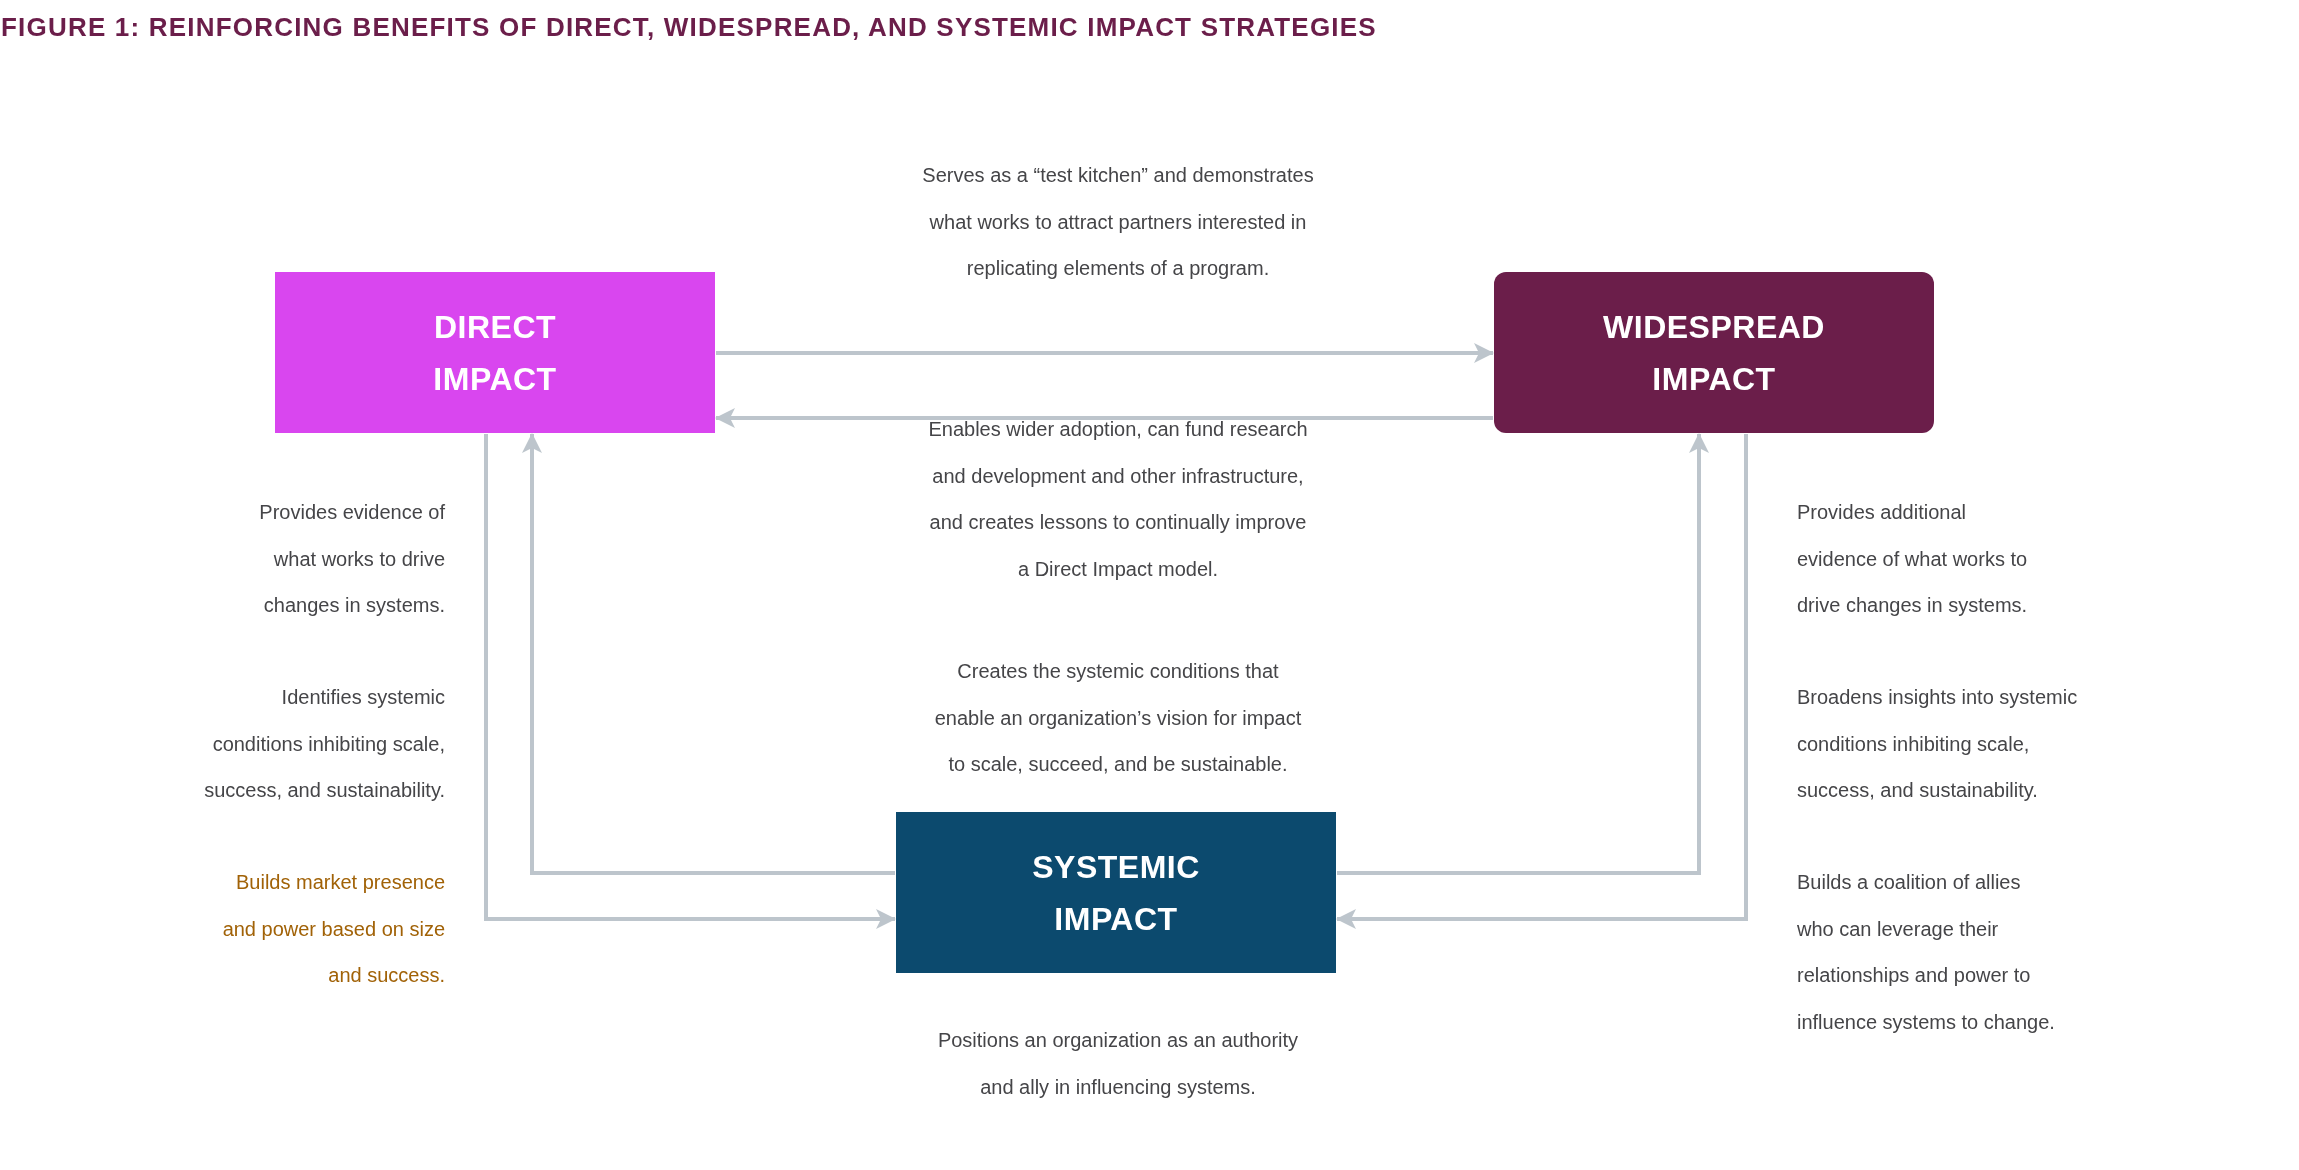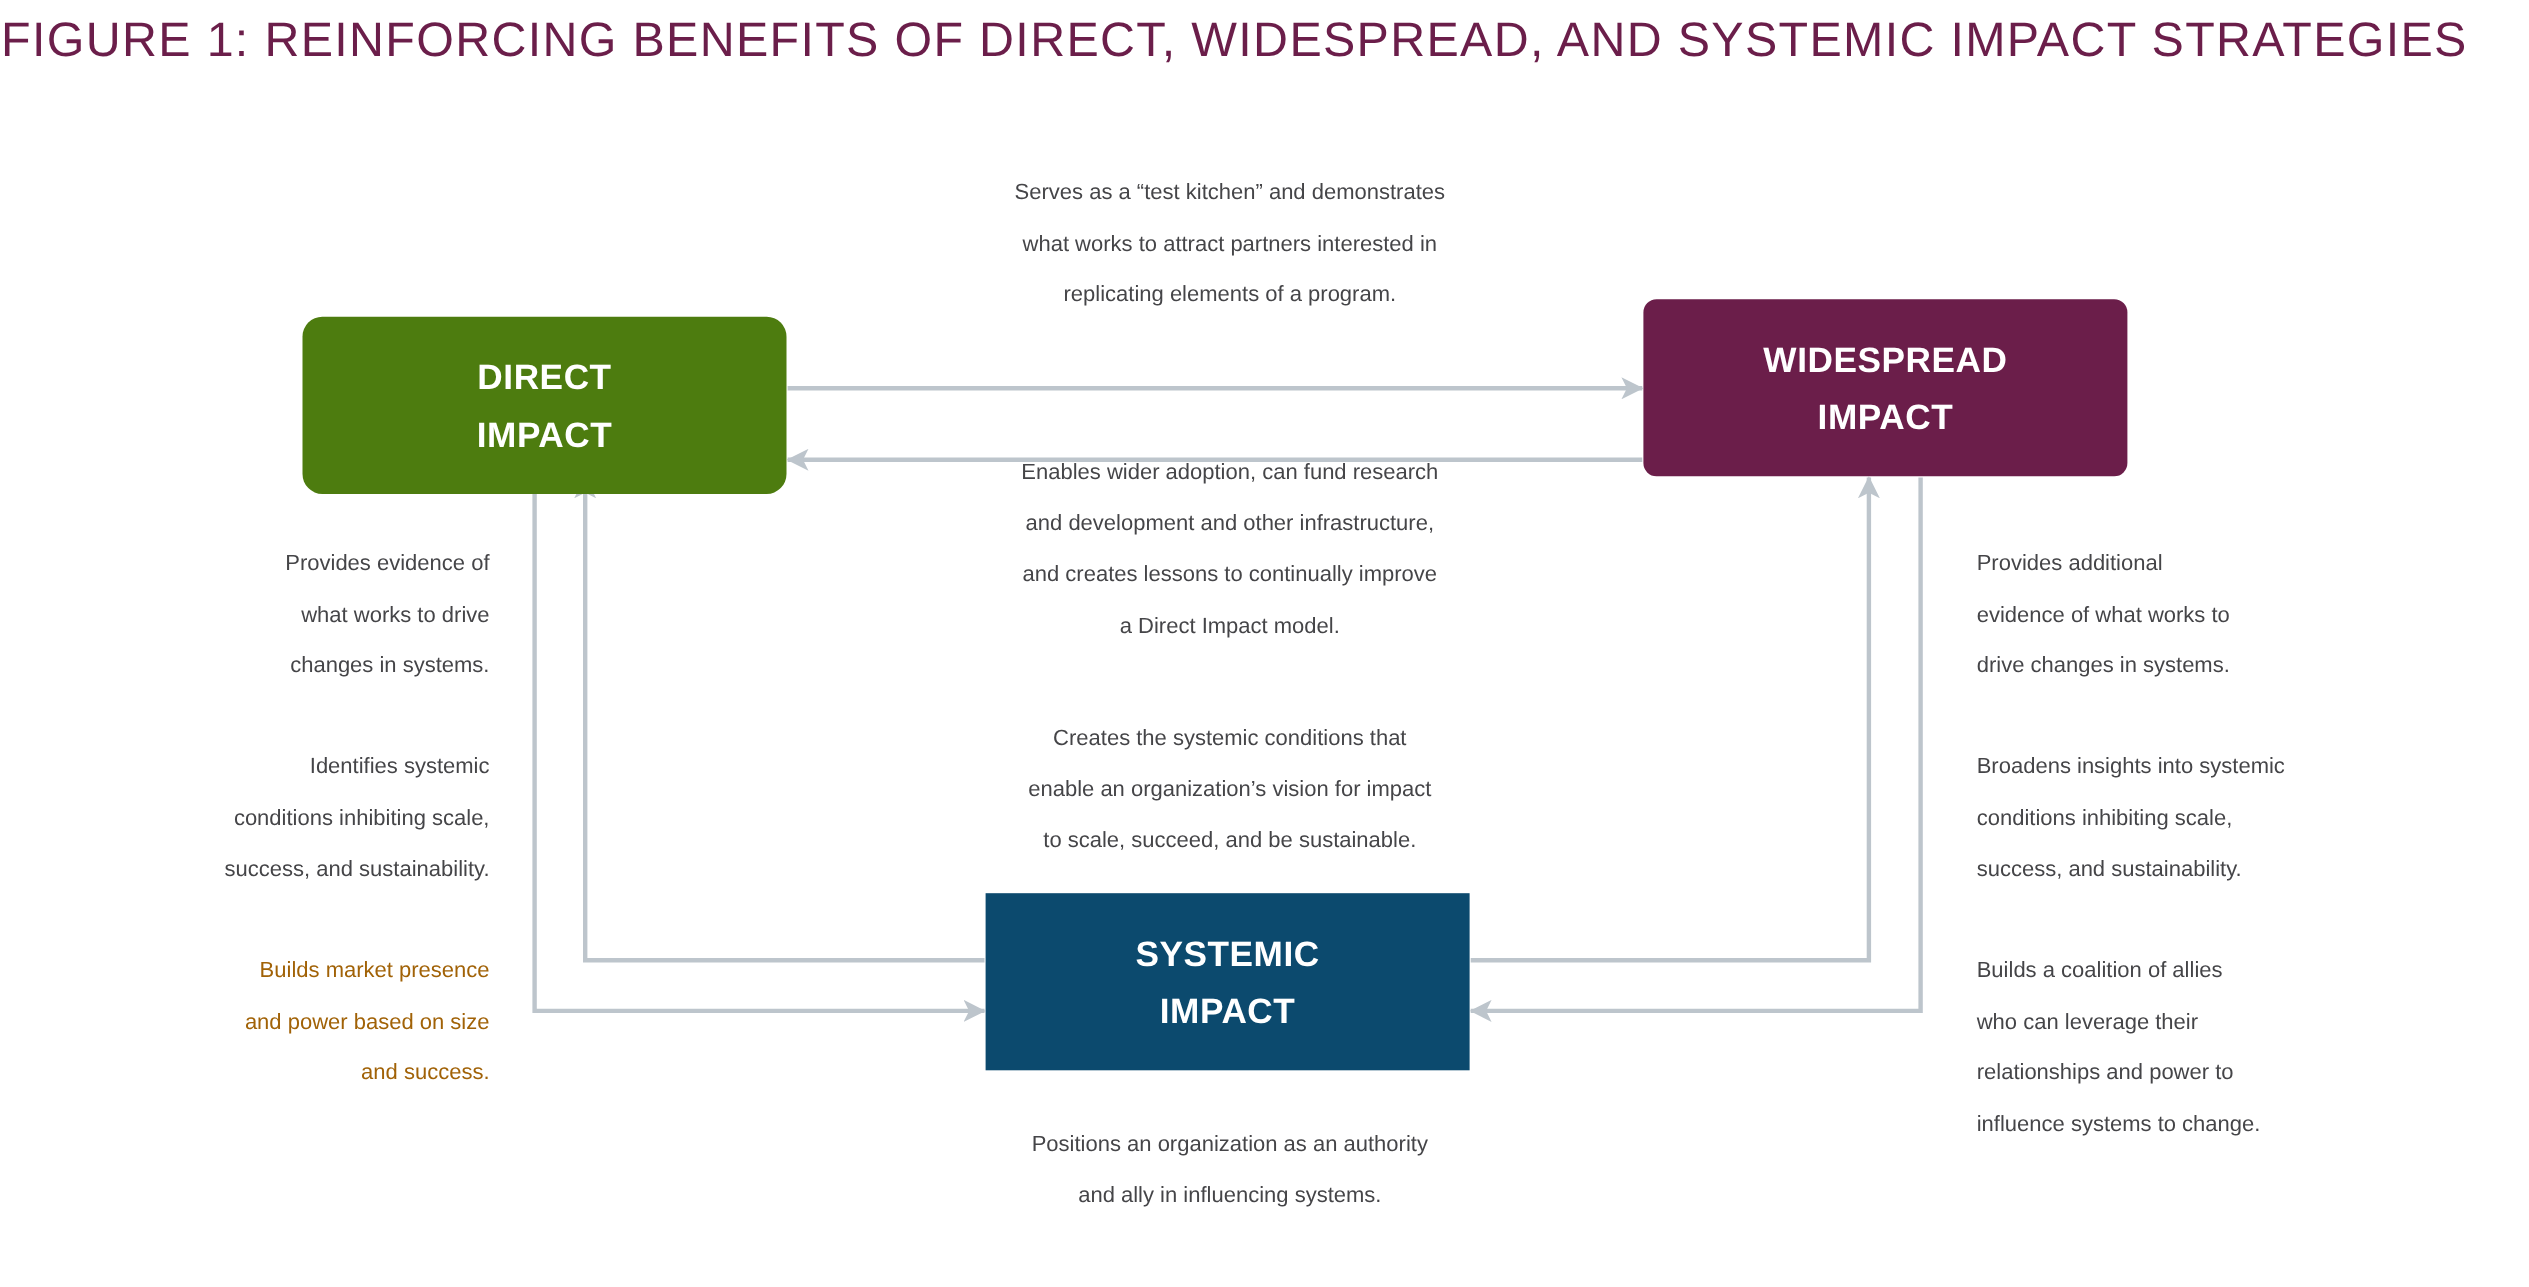--- a/index.html
+++ b/index.html
@@ -1,19 +1,19 @@
 <!DOCTYPE html>
 <html><head>
 <meta charset="utf-8">
 <style>
   html, body { margin: 0; padding: 0; background: #ffffff; }
   body { width: 2299px; height: 1170px; position: relative; overflow: hidden;
          font-family: "Liberation Sans", "DejaVu Sans", sans-serif; }
   .title { position: absolute; left: 1px; top: 12px; margin: 0;
-           font-size: 44px; font-weight: normal; letter-spacing: 1.2px;
+           font-size: 26px; font-weight: bold; letter-spacing: 1.2px;
            white-space: nowrap; }
   .box { position: absolute; width: 440px; height: 161px;
          display: flex; align-items: center; justify-content: center; text-align: center; }
   .box-label { color: #ffffff; font-weight: bold; font-size: 32px; line-height: 52px;
                letter-spacing: 0.5px; white-space: pre-line; }
   .txt { position: absolute; font-size: 20px; line-height: 46.5px; color: #454548;
          white-space: pre-line; margin: 0; }
   .center { text-align: center; }
   .right { text-align: right; }
   .left { text-align: left; }
@@ -31,21 +31,21 @@
     </marker>
   </defs>
   <line class="conn" x1="716" y1="353" x2="1493" y2="353" marker-end="url(#ah)" stroke="#bdc5cc" stroke-width="4" fill="none"></line>
   <line class="conn" x1="1493" y1="418" x2="716" y2="418" marker-end="url(#ah)" stroke="#bdc5cc" stroke-width="4" fill="none"></line>
   <polyline class="conn" points="486,434 486,919 895,919" marker-end="url(#ah)" stroke="#bdc5cc" stroke-width="4" fill="none"></polyline>
   <polyline class="conn" points="895,873 532,873 532,434" marker-end="url(#ah)" stroke="#bdc5cc" stroke-width="4" fill="none"></polyline>
   <polyline class="conn" points="1337,873 1699,873 1699,434" marker-end="url(#ah)" stroke="#bdc5cc" stroke-width="4" fill="none"></polyline>
   <polyline class="conn" points="1746,434 1746,919 1337,919" marker-end="url(#ah)" stroke="#bdc5cc" stroke-width="4" fill="none"></polyline>
 </svg>
 
-<div class="box" style="left: 275px; top: 288px; background: #4d7c0f; border-radius: 18px;">
+<div class="box" style="left: 275px; top: 272px; background: #d946ef;">
   <span class="box-label" style="color: rgb(255, 255, 255);">DIRECT
 IMPACT</span>
 </div>
 <div class="box" style="left: 1494px; top: 272px; background: rgb(107, 30, 74); border-radius: 12px;">
   <span class="box-label" style="color: rgb(255, 255, 255);">WIDESPREAD
 IMPACT</span>
 </div>
 <div class="box" style="left: 896px; top: 812px; background: #0c4a6e;">
   <span class="box-label" style="color: rgb(255, 255, 255);">SYSTEMIC
 IMPACT</span>

